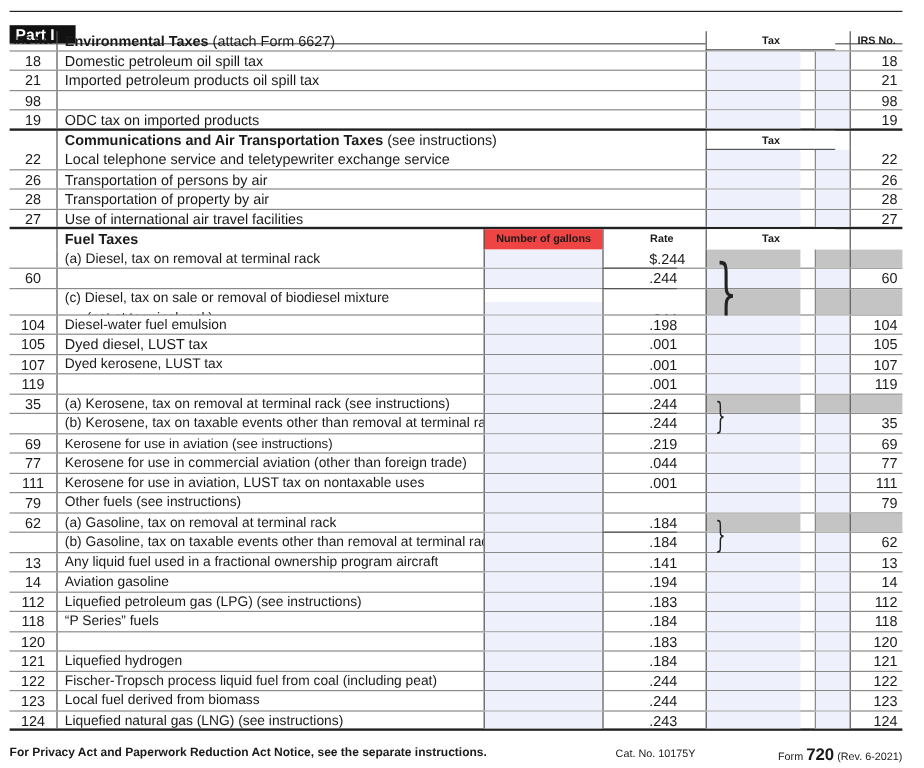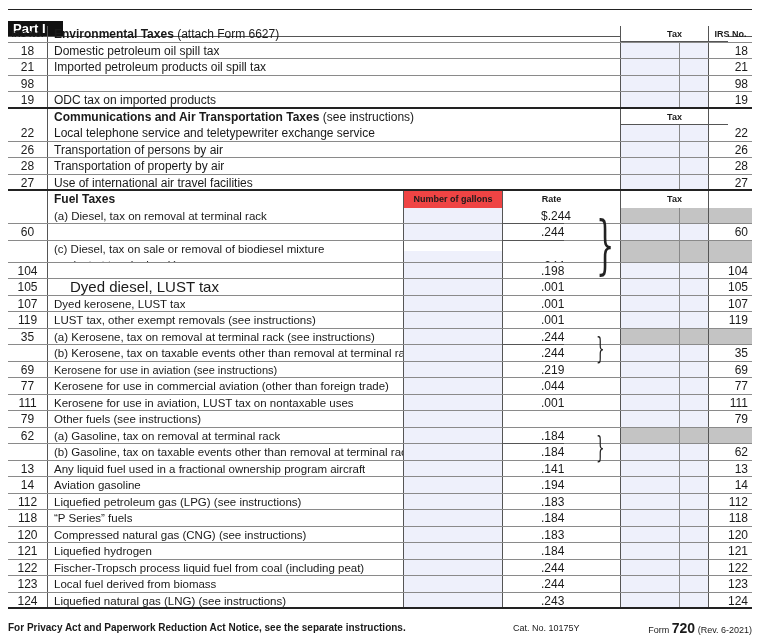--- a/index.html
+++ b/index.html
@@ -15,21 +15,21 @@
   .row.thick { border-bottom:2px solid #222; }
   .row.nob { border-bottom:none; }
   .c { position:absolute; top:0; height:100%; box-sizing:border-box; font-size:12px; line-height:16px; white-space:nowrap; overflow:hidden; }
   .irs { left:0; width:40px; text-align:center; border-right:1px solid #555; }
   .desc { left:40px; padding-left:6px; }
   .desc b { font-weight:bold; }
   .gal { left:395px; width:99px; border-left:1px solid #555; background:#eef0fb; }
   .gal.hdr { background:#ef4444; font-weight:bold; font-size:9px; text-align:center; }
   .rate { left:494px; width:98px; border-left:1px solid #555; text-align:left; padding-left:38px; }
   .rate.hdr { font-weight:bold; font-size:9px; text-align:center; padding-left:0; }
-  .tax { left:612px; width:79px; border-left:1px solid #555; background:#eef0fb; }
+  .tax { left:580px; width:79px; border-left:1px solid #555; background:#eef0fb; }
   .cents { left:671px; width:29px; border-left:1px solid #888; background:#eef0fb; }
   .tax.hdr { width:108px; background:#fff; font-weight:bold; font-size:9px; text-align:center; border-bottom:1px solid #555; }
   .tax.gray, .cents.gray, .irs2.gray { background:#c4c4c4; }
   .irs2 { left:700px; width:44px; border-left:1px solid #555; text-align:right; padding-right:4px; }
   .irs2.hdr { font-weight:bold; font-size:9px; text-align:center; padding-right:0; }
   .irs.hdr { font-weight:bold; font-size:9px; }
   .brace { position:absolute; font-size:26px; line-height:26px; color:#222; font-family:"DejaVu Serif", serif; }
   .rate-line { position:absolute; left:494px; width:62px; height:0; border-top:1px solid #555; }
   .footer { position:absolute; left:8px; top:620px; width:744px; height:16px; font-size:10px; }
   .f-left { position:absolute; left:0; top:2px; font-weight:bold; font-size:10px; }
@@ -154,47 +154,47 @@
           <div class="c desc" style="font-size: 11.5px; white-space: normal;"><span>(c)  Diesel, tax on sale or removal of biodiesel mixture</span><br><span style="padding-left: 18px;">(not at terminal rack)</span></div>
           <div class="c gal" style="background: linear-gradient(rgb(255, 255, 255) 50%, rgb(238, 240, 251) 50%);"></div>
           <div class="c rate" style="border-bottom: none; line-height: 50px;">.244</div>
           <div class="c tax gray"></div>
           <div class="c cents gray"></div>
           <div class="c irs2 gray"></div>
           <div class="brace" style="left: 588px; font-size: 64px; line-height: 62px; top: -27px; transform: scaleX(0.45); transform-origin: left center;">}</div>
         </div>
         <div class="row">
           <div class="c irs">104</div>
+          <div class="c desc" style="font-size: 11.5px;">Diesel-water fuel emulsion</div>
           <div class="c gal"></div>
           <div class="c rate">.198</div>
           <div class="c tax"></div>
           <div class="c cents"></div>
           <div class="c irs2">104</div>
         </div>
         <div class="row">
           <div class="c irs">105</div>
-          <div class="c desc" style="font-size: 15px; margin-left: 16px;">Dyed diesel, LUST tax</div>
+          <div class="c desc" style="font-size: 12px;">Dyed diesel, LUST tax</div>
           <div class="c gal"></div>
           <div class="c rate">.001</div>
           <div class="c tax"></div>
           <div class="c cents"></div>
           <div class="c irs2">105</div>
         </div>
         <div class="row">
           <div class="c irs">107</div>
           <div class="c desc" style="font-size: 11.5px;">Dyed kerosene, LUST tax</div>
           <div class="c gal"></div>
           <div class="c rate">.001</div>
           <div class="c tax"></div>
           <div class="c cents"></div>
           <div class="c irs2">107</div>
         </div>
         <div class="row">
           <div class="c irs">119</div>
-          <div class="c desc" style="font-size: 11.5px;">LUST tax, other exempt removals (see instructions)</div>
           <div class="c gal"></div>
           <div class="c rate">.001</div>
           <div class="c tax"></div>
           <div class="c cents"></div>
           <div class="c irs2">119</div>
         </div>
         <div class="row">
           <div class="c irs" style="line-height: 16px;">35</div>
           <div class="c desc" style="font-size: 11.5px;"><span>(a)  Kerosene, tax on removal at terminal rack (see instructions)</span></div>
           <div class="c gal"></div>
@@ -301,21 +301,20 @@
           <div class="c irs">118</div>
           <div class="c desc" style="font-size: 11.5px;">“P Series” fuels</div>
           <div class="c gal"></div>
           <div class="c rate">.184</div>
           <div class="c tax"></div>
           <div class="c cents"></div>
           <div class="c irs2">118</div>
         </div>
         <div class="row">
           <div class="c irs">120</div>
-          <div class="c desc" style="font-size: 11.5px;">Compressed natural gas (CNG) (see instructions)</div>
           <div class="c gal"></div>
           <div class="c rate">.183</div>
           <div class="c tax"></div>
           <div class="c cents"></div>
           <div class="c irs2">120</div>
         </div>
         <div class="row">
           <div class="c irs">121</div>
           <div class="c desc" style="font-size: 11.5px;">Liquefied hydrogen</div>
           <div class="c gal"></div>

